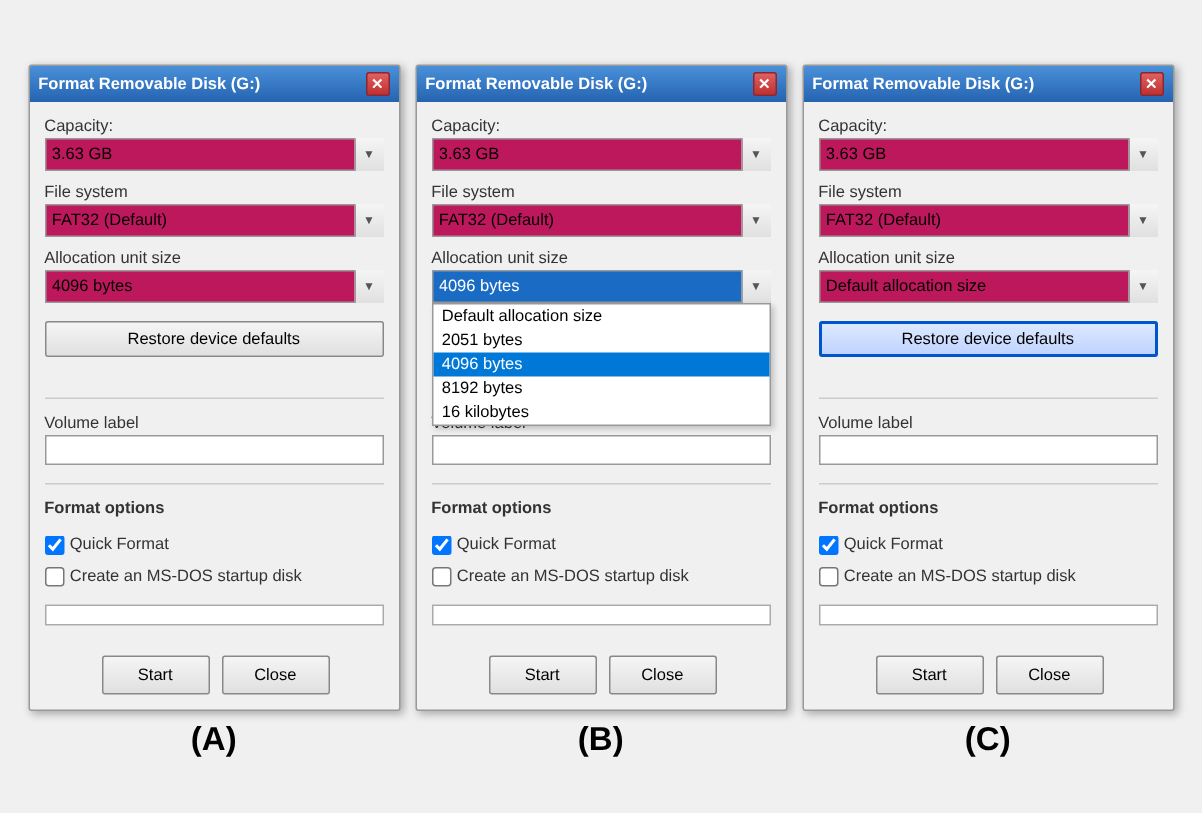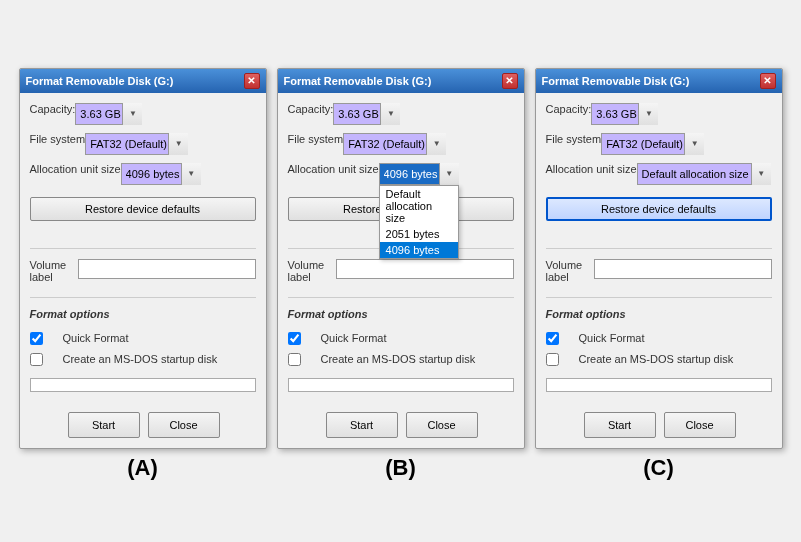--- a/index.html
+++ b/index.html
@@ -85,33 +85,33 @@
       flex-direction: column;
       gap: 6px;
     }
     .field-label {
       font-size: 11px;
       color: #333;
       margin-bottom: 2px;
     }
     .field-group {
       display: flex;
-      flex-direction: row;
+      flex-direction: column;
       margin-bottom: 2px;
     }
     .select-wrapper {
       position: relative;
       display: flex;
       align-items: center;
     }
     .form-select {
       width: 100%;
       height: 22px;
       border: 1px solid #999;
-      background: #c4b5fd;
+      background: #be185d;
       padding: 1px 20px 1px 4px;
       font-size: 11px;
       appearance: none;
       -webkit-appearance: none;
       cursor: pointer;
       color: #000;
     }
     .select-arrow {
       position: absolute;
       right: 0;
@@ -158,26 +158,25 @@
       border: 1px solid #999;
       background: white;
       padding: 1px 4px;
       font-size: 11px;
     }
     .format-options-label {
       font-size: 11px;
       font-weight: bold;
       color: #333;
       margin-bottom: 6px;
-      font-style: italic;
     }
     .checkbox-row {
       display: flex;
       align-items: flex-start;
-      gap: 20px;
+      gap: 4px;
       margin-bottom: 2px;
     }
     .checkbox-row input[type="checkbox"] {
       width: 13px;
       height: 13px;
       margin: 0;
     }
     .checkbox-label {
       font-size: 11px;
       color: #333;
@@ -307,20 +306,22 @@
           <div class="field-label">Allocation unit size</div>
           <div class="dropdown-overlay">
             <div class="select-wrapper">
               <select class="form-select select-open"><option>4096 bytes</option></select>
               <div class="select-arrow">▼</div>
             </div>
             <div class="dropdown-list">
               <div class="dropdown-item">Default allocation size</div>
               <div class="dropdown-item">2051 bytes</div>
               <div class="dropdown-item selected">4096 bytes</div>
+              <div class="dropdown-item">8192 bytes</div>
+              <div class="dropdown-item">16 kilobytes</div>
             </div>
           </div>
         </div>
         <button class="btn btn-restore">Restore device defaults</button>
         <hr class="divider">
         <div class="field-group">
           <div class="field-label">Volume label</div>
           <input type="text" class="volume-label-input" style="">
         </div>
         <hr class="divider">

